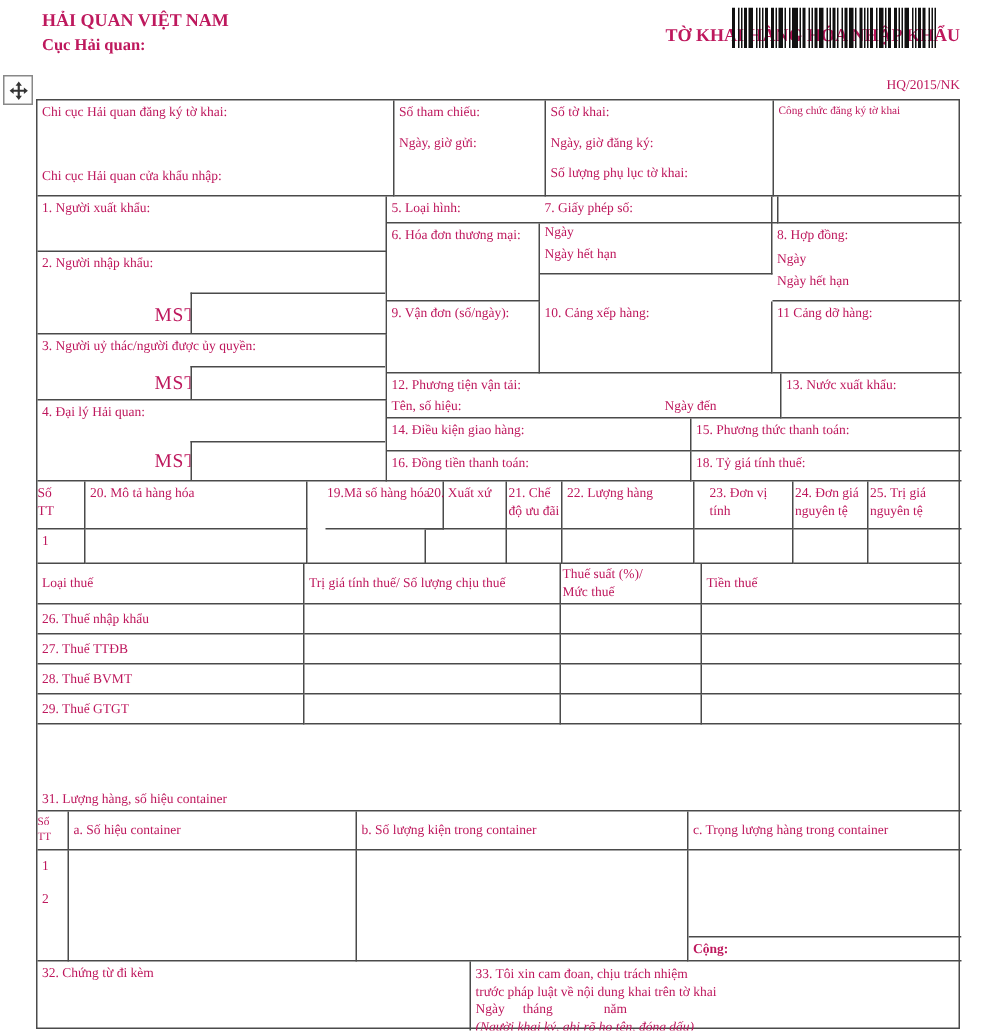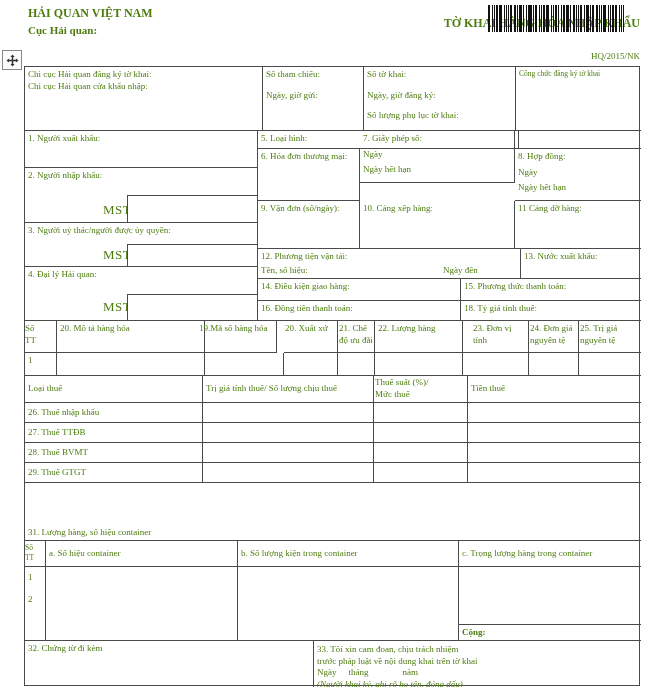--- a/index.html
+++ b/index.html
@@ -1,16 +1,16 @@
 <!DOCTYPE html>
 <html><head>
 <meta charset="utf-8">
 <style>
   html,body{margin:0;padding:0;background:#e8e8e8}
-  .page{position:relative;width:658px;height:688px;background:#ffffff;font-family:"Liberation Serif",serif;color:#4d7c0f;overflow:hidden}
+  .page{position:relative;width:658px;height:688px;background:#ffffff;font-family:"Liberation Serif",serif;color:#be185d;overflow:hidden}
   .hdr{position:absolute;font-weight:bold;white-space:nowrap}
   .form{position:absolute;left:24px;top:66px;width:616px;height:620px;border:1px solid #4a4a4a;box-sizing:border-box;background:#fff}
   .c{position:absolute;box-sizing:border-box;border-right:1px solid #4a4a4a;border-bottom:1px solid #4a4a4a;font-size:9px;line-height:1.3;padding:2px 3px;overflow:hidden}
   .no-r{border-right:none}
   .no-b{border-bottom:none}
   .ctr{text-align:left}
   .sm{font-size:7.5px}
   .b{font-weight:bold}
   .mst-box{position:absolute;right:0;bottom:0;width:130px;border-left:1px solid #4a4a4a;border-top:1px solid #4a4a4a;background:#fff;box-sizing:border-box}
   .mst-label{position:absolute;font-size:13px;letter-spacing:.5px}
@@ -31,21 +31,21 @@
   <div class="handle">
     <svg viewBox="0 0 16 16" width="13" height="13">
         <path d="M8 0.5 L10.6 3.8 H8.9 V7.1 H12.2 V5.4 L15.5 8 L12.2 10.6 V8.9 H8.9 V12.2 H10.6 L8 15.5 L5.4 12.2 H7.1 V8.9 H3.8 V10.6 L0.5 8 L3.8 5.4 V7.1 H7.1 V3.8 H5.4 Z" fill="#333"></path>
       </svg>
   </div>
 
   <div class="form">
 
     <div class="c" style="left:0;top:0;width:238px;height:64px">
       <div>Chi cục Hải quan đăng ký tờ khai:</div>
-      <div style="">Chi cục Hải quan cửa khẩu nhập:</div>
+      <div style="margin-top:31px">Chi cục Hải quan cửa khẩu nhập:</div>
     </div>
     <div class="c" style="left:238px;top:0;width:101px;height:64px">
       <div>Số tham chiếu:</div>
       <div style="margin-top:9px">Ngày, giờ gửi:</div>
     </div>
     <div class="c" style="left:339px;top:0;width:152px;height:64px">
       <div>Số tờ khai:</div>
       <div style="margin-top:9px">Ngày, giờ đăng ký:</div>
       <div style="margin-top:9px">Số lượng phụ lục tờ khai:</div>
     </div>
@@ -121,21 +121,21 @@
     </div>
     <div class="c no-r" style="left:436px;top:234px;width:180px;height:20px">
       <span>18. Tỷ giá tính thuế:</span>
     </div>
 
     <div class="c ctr" style="left:0;top:254px;width:32px;height:32px;padding:2px 0">
       <div>Số</div>
       <div>TT</div>
     </div>
     <div class="c ctr" style="left:32px;top:254px;width:148px;height:32px">20. Mô tả hàng hóa</div>
-    <div class="c ctr" style="left:173px;top:254px;width:79px;height:32px;padding:2px 1px">19.Mã số hàng hóa</div>
+    <div class="c ctr" style="left:192px;top:254px;width:79px;height:32px;padding:2px 1px">19.Mã số hàng hóa</div>
     <div class="c ctr" style="left:259px;top:254px;width:54px;height:32px;padding:2px 1px">20. Xuất xứ</div>
     <div class="c ctr" style="left:313px;top:254px;width:37px;height:32px;padding:2px 1px">21. Chế độ ưu đãi</div>
     <div class="c ctr" style="left:350px;top:254px;width:88px;height:32px">22. Lượng hàng</div>
     <div class="c ctr" style="left:438px;top:254px;width:66px;height:32px;padding:2px 10px">23. Đơn vị tính</div>
     <div class="c ctr" style="left:504px;top:254px;width:50px;height:32px;padding:2px 1px">24. Đơn giá nguyên tệ</div>
     <div class="c ctr no-r" style="left:554px;top:254px;width:62px;height:32px;padding:2px 1px">25. Trị giá nguyên tệ</div>
 
     <div class="c ctr" style="left:0;top:286px;width:32px;height:23px">1</div>
     <div class="c" style="left:32px;top:286px;width:148px;height:23px"></div>
     <div class="c" style="left:180px;top:286px;width:79px;height:23px"></div>

